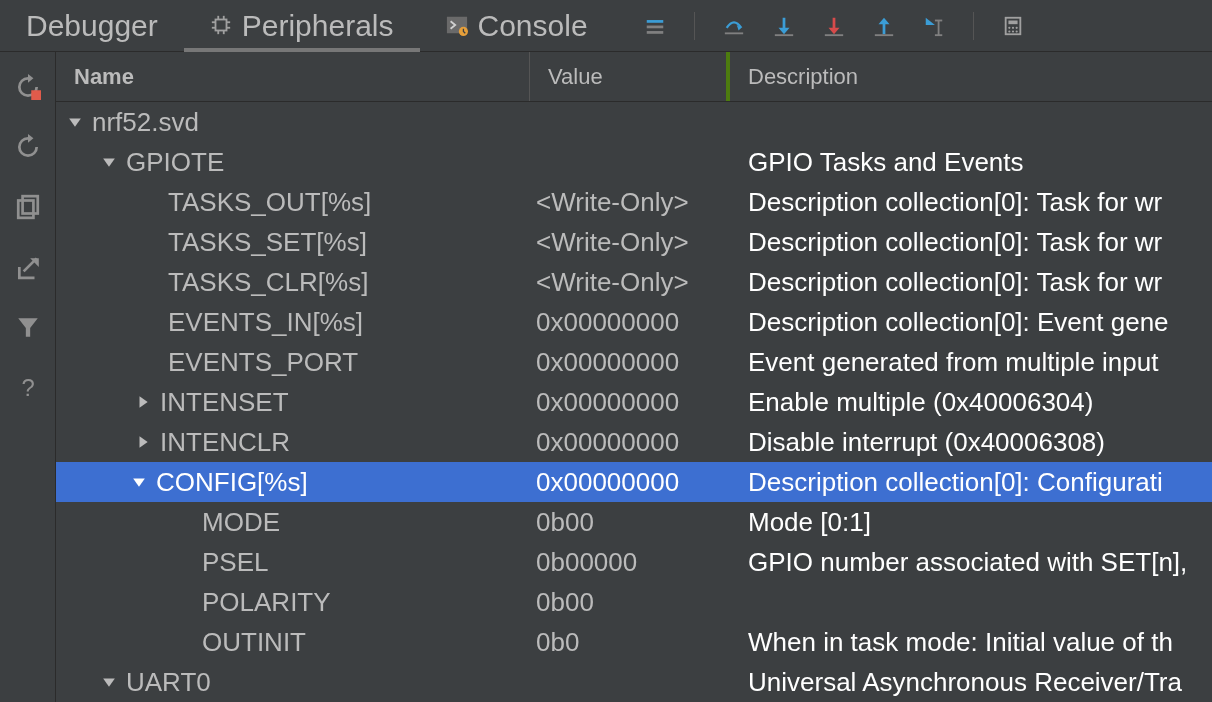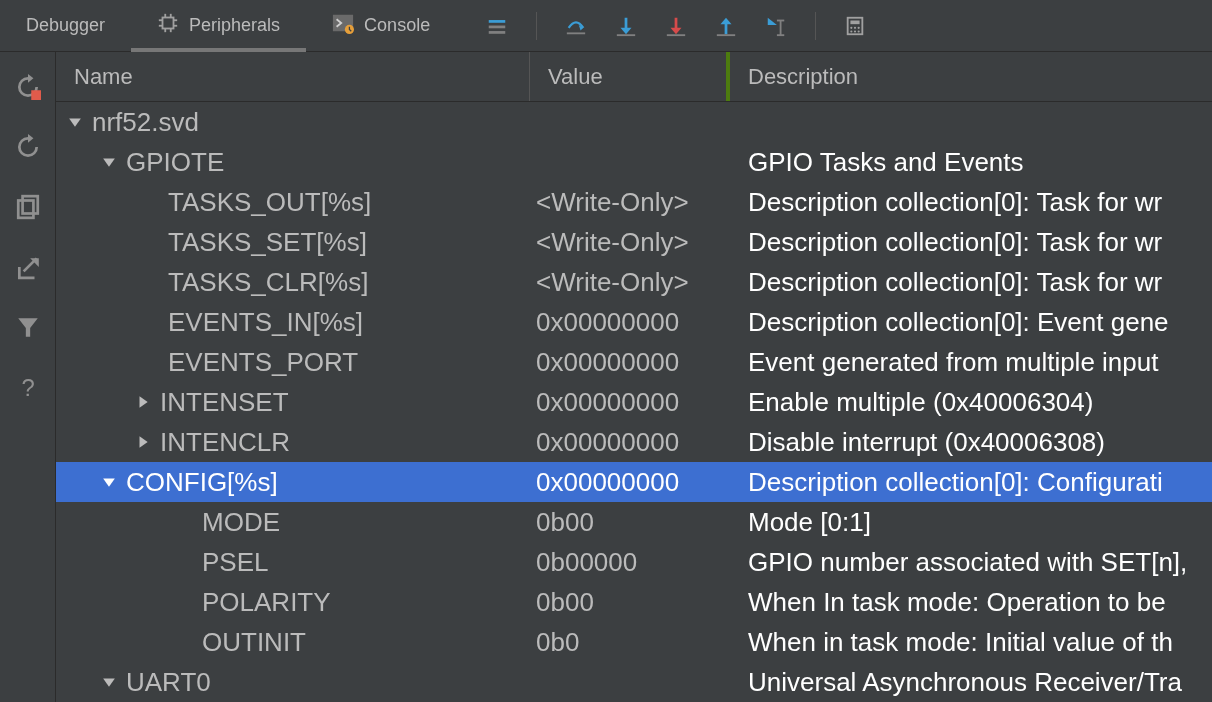--- a/index.html
+++ b/index.html
@@ -10,21 +10,21 @@
     height:52px;
     display:flex;
     align-items:stretch;
     background:#3c3f41;
     border-bottom:1px solid #2b2b2b;
   }
   .tabbar .tabs { display:flex; align-items:center; }
   .tab {
     display:flex; align-items:center; gap:10px;
     padding:0 26px; height:52px;
-    font-size:18px; color:#bbbbbb; cursor:pointer;
+    font-size:30px; color:#bbbbbb; cursor:pointer;
     position:relative;
   }
   .tab.active {
     color:#bbbbbb;
     box-shadow: inset 0 -4px 0 #777777;
   }
   .tab svg { width:22px; height:22px; }
 
   .toolbar {
     display:flex; align-items:center; gap:28px;
@@ -35,21 +35,21 @@
   .toolbar svg { width:22px; height:22px; }
 
   
   .colheader {
     position:absolute; top:52px; left:56px; right:0; height:50px;
     display:flex; align-items:center;
     background:#3c3f41;
     border-bottom:1px solid #2b2b2b;
     font-size:22px; color:#bbbbbb;
   }
-  .colheader .col-name  { flex:0 0 474px; padding-left:18px; border-right:1px solid #555; height:100%; display:flex; align-items:center;}
+  .colheader .col-name  { flex:0 0 474px; padding-left:18px; border-right:1px solid #555; height:100%; display:flex; align-items:center;font-weight:bold;}
   .colheader .col-value { flex:0 0 200px; padding-left:18px; border-right:4px solid #4d7c0f; height:100%; display:flex; align-items:center;}
   .colheader .col-desc  { flex:1 1 auto;  padding-left:18px; height:100%; display:flex; align-items:center;}
 
   
   .gutter {
     position:absolute; top:52px; left:0; width:56px; bottom:0;
     background:#3c3f41;
     border-right:1px solid #2b2b2b;
     display:flex; flex-direction:column; align-items:center;
     padding-top:22px; gap:34px;
@@ -320,21 +320,21 @@
             <polygon points="3,1 10,6 3,11" fill="#bbbbbb"></polygon>
           </svg>
         </span>
       <span class="lbl">INTENCLR</span>
     </div>
     <div class="cell-value"><span>0x00000000</span></div>
     <div class="cell-desc"><span class="desc-dim">Disable interrupt (0x40006308)</span></div>
   </div>
 
   <div class="row selected">
-    <div class="cell-name" style="padding-left:44px">
+    <div class="cell-name" style="padding-left:74px">
       <span class="disclosure">
           <svg viewBox="0 0 12 12">
             <polygon points="1,3 11,3 6,10" fill="#ffffff"></polygon>
           </svg>
         </span>
       <span class="lbl">CONFIG[%s]</span>
     </div>
     <div class="cell-value"><span>0x00000000</span></div>
     <div class="cell-desc"><span>Description collection[0]: Configurati</span></div>
   </div>
@@ -351,21 +351,20 @@
         <span class="lbl">PSEL</span>
       </div>
     <div class="cell-value"><span>0b00000</span></div>
     <div class="cell-desc"><span class="desc-dim">GPIO number associated with SET[n],</span></div>
   </div>
   <div class="row">
     <div class="cell-name" style="padding-left:146px">
         <span class="lbl">POLARITY</span>
       </div>
     <div class="cell-value"><span>0b00</span></div>
-    <div class="cell-desc"><span class="desc-dim">When In task mode: Operation to be </span></div>
   </div>
   <div class="row">
     <div class="cell-name" style="padding-left:146px">
         <span class="lbl">OUTINIT</span>
       </div>
     <div class="cell-value"><span>0b0</span></div>
     <div class="cell-desc"><span class="desc-dim">When in task mode: Initial value of th</span></div>
   </div>
 
   <div class="row">

